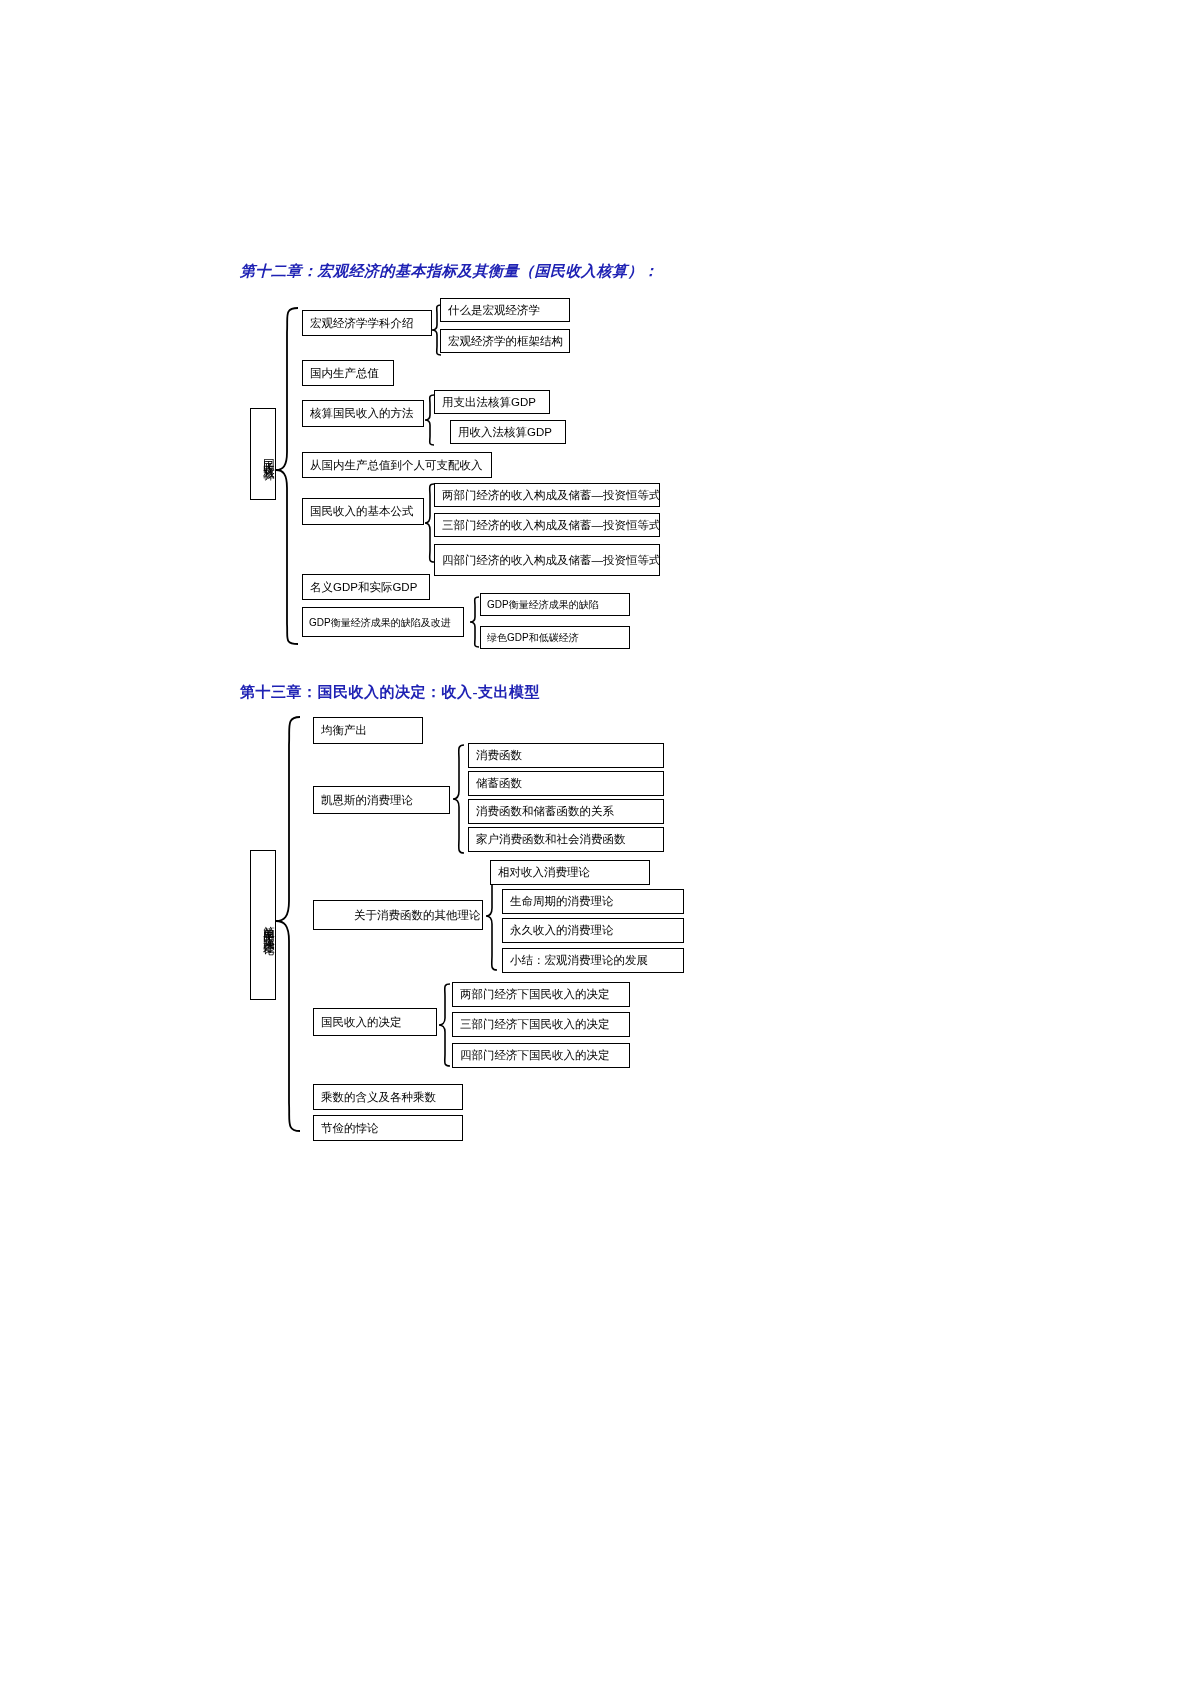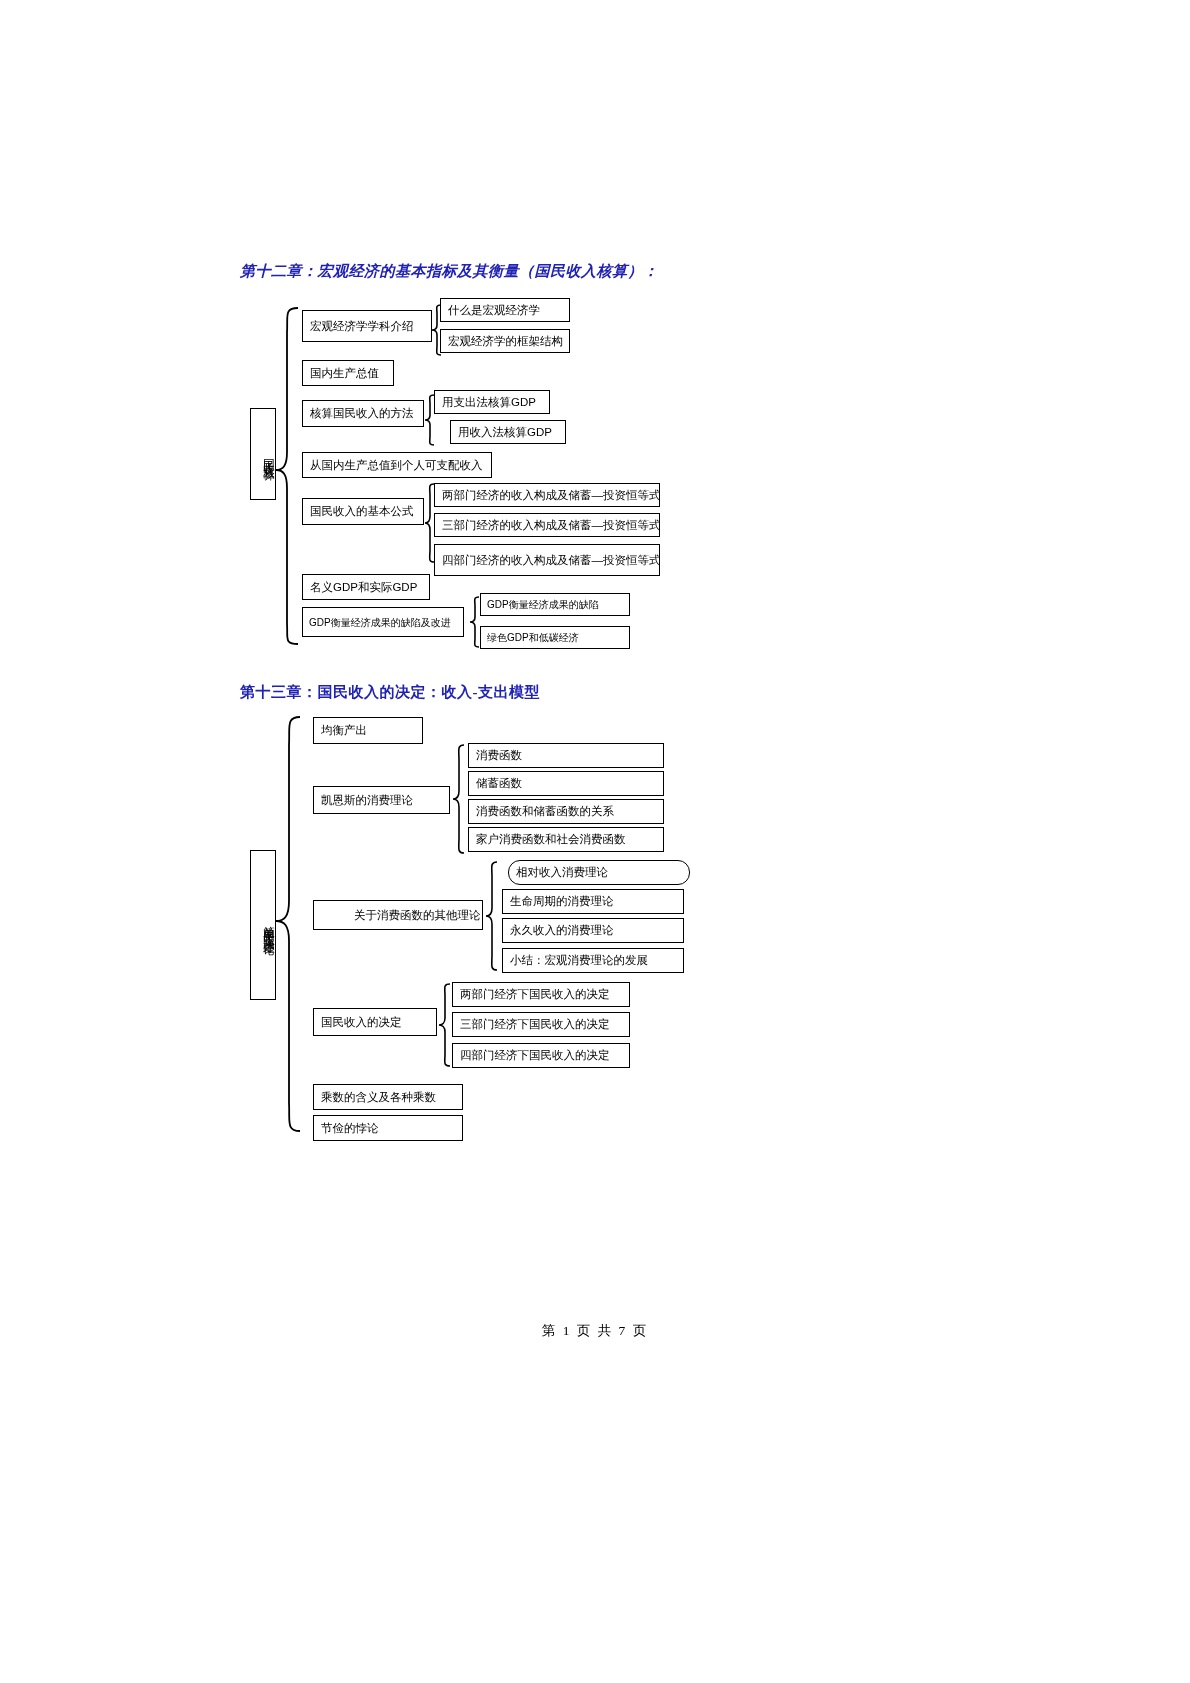--- a/index.html
+++ b/index.html
@@ -85,21 +85,21 @@
   <div id="diagram-1" class="diagram">
 
     <div class="node root" style="left:250px;top:118px;width:26px;height:92px;">国民收入核算</div>
 
     <div class="brace" style="left:274px;top:16px;">
       <svg width="26" height="340" viewBox="0 0 26 340">
         <path d="M24 2 C10 2 14 10 13 26 L13 146 C13 160 9 164 2 164 C9 164 13 168 13 182 L13 318 C14 332 10 338 24 338" fill="none" stroke="#000" stroke-width="1.8"></path>
       </svg>
     </div>
 
-    <div class="node" style="left:302px;top:20px;width:130px;height:32px;">宏观经济学学科介绍</div>
+    <div class="node" style="left:302px;top:20px;width:130px;height:26px;">宏观经济学学科介绍</div>
     <div class="brace" style="left:431px;top:13px;">
       <svg width="12" height="54" viewBox="0 0 12 54">
         <path d="M10 2 C4 2 6 5 6 11 L6 22 C6 26 4 27 1 27 C4 27 6 28 6 32 L6 43 C6 49 4 52 10 52" fill="none" stroke="#000" stroke-width="1.6"></path>
       </svg>
     </div>
     <div class="node" style="left:440px;top:8px;width:130px;height:24px;">什么是宏观经济学</div>
     <div class="node" style="left:440px;top:39px;width:130px;height:24px;">宏观经济学的框架结构</div>
 
     <div class="node" style="left:302px;top:70px;width:92px;height:26px;">国内生产总值</div>
 
@@ -160,35 +160,34 @@
     <div class="node" style="left:468px;top:66px;width:196px;height:25px;">储蓄函数</div>
     <div class="node" style="left:468px;top:94px;width:196px;height:25px;">消费函数和储蓄函数的关系</div>
     <div class="node" style="left:468px;top:122px;width:196px;height:25px;">家户消费函数和社会消费函数</div>
 
     <div class="node" style="left:313px;top:195px;width:170px;height:30px;padding-left:40px;">关于消费函数的其他理论</div>
     <div class="brace" style="left:485px;top:155px;">
       <svg width="14" height="114" viewBox="0 0 14 114">
         <path d="M12 2 C5 2 7 7 7 17 L7 48 C7 54 4 56 1 56 C4 56 7 58 7 64 L7 95 C7 105 5 110 12 110" fill="none" stroke="#000" stroke-width="1.6"></path>
       </svg>
     </div>
-    <div class="node" style="left:508px;top:155px;width:182px;height:25px;border-radius:12px;">相对收入消费理论</div>
+    <div class="node" style="left:490px;top:155px;width:160px;height:25px;">相对收入消费理论</div>
     <div class="node" style="left:502px;top:184px;width:182px;height:25px;text-align:right;">生命周期的消费理论</div>
     <div class="node" style="left:502px;top:213px;width:182px;height:25px;">永久收入的消费理论</div>
     <div class="node" style="left:502px;top:243px;width:182px;height:25px;">小结：宏观消费理论的发展</div>
 
     <div class="node" style="left:313px;top:303px;width:124px;height:28px;">国民收入的决定</div>
     <div class="brace" style="left:438px;top:277px;">
       <svg width="14" height="86" viewBox="0 0 14 86">
         <path d="M12 2 C5 2 7 6 7 14 L7 36 C7 41 4 43 1 43 C4 43 7 45 7 50 L7 72 C7 80 5 84 12 84" fill="none" stroke="#000" stroke-width="1.6"></path>
       </svg>
     </div>
     <div class="node" style="left:452px;top:277px;width:178px;height:25px;">两部门经济下国民收入的决定</div>
     <div class="node" style="left:452px;top:307px;width:178px;height:25px;">三部门经济下国民收入的决定</div>
     <div class="node" style="left:452px;top:338px;width:178px;height:25px;">四部门经济下国民收入的决定</div>
 
     <div class="node" style="left:313px;top:379px;width:150px;height:26px;">乘数的含义及各种乘数</div>
 
     <div class="node" style="left:313px;top:410px;width:150px;height:26px;">节俭的悖论</div>
   </div>
 
-  <div id="footer">第 1 页 共 7 页</div>
 
 </div>
 
 </body></html>

